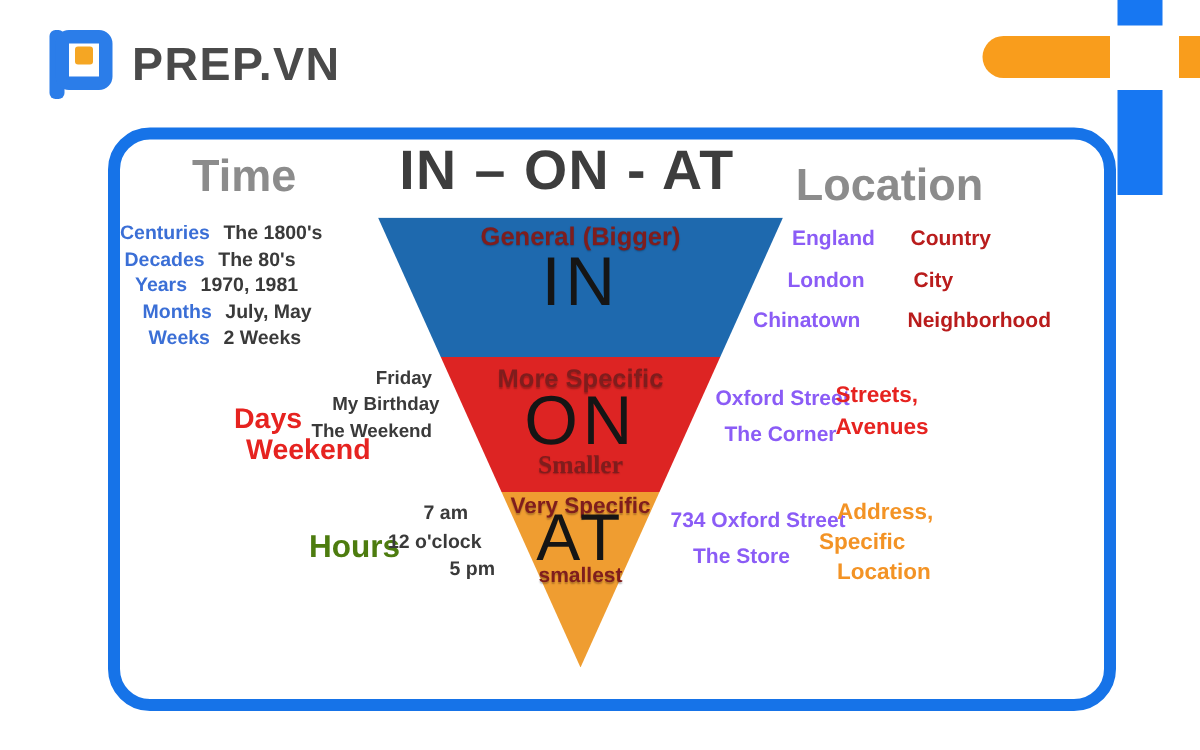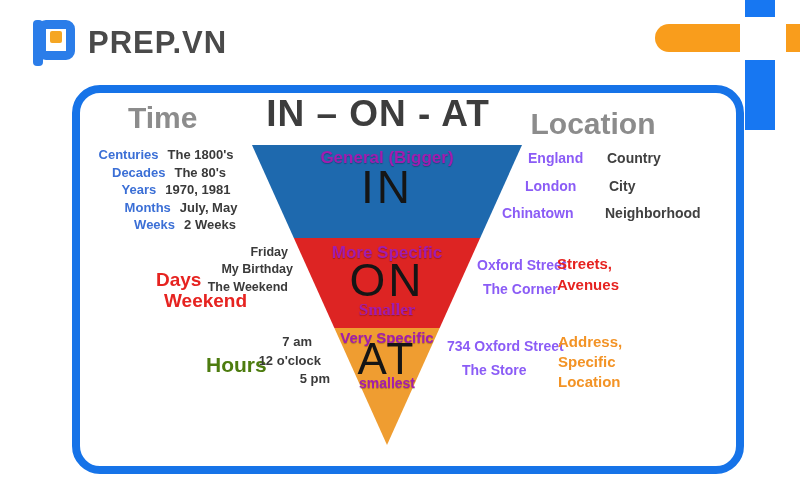--- a/index.html
+++ b/index.html
@@ -32,33 +32,33 @@
     font-size:37px;font-weight:800;color:#3d3d3d;letter-spacing:1px;}
   
   .tri{position:absolute;left:172px;top:52px;width:270px;height:300px;}
   .tri-colors{position:absolute;inset:0;clip-path:polygon(0 0,100% 0,50% 100%);}
   .band{width:100%;}
   .band-in{height:93px;background:#1e69ae;}
   .band-on{height:90px;background:#dd2423;}
   .band-at{height:117px;background:#ef9d31;}
   .tri-text{position:absolute;inset:0;}
   .tri-text span{position:absolute;left:0;width:100%;text-align:center;}
-  .wlabel{color:#a21caf;font-weight:800;font-size:17px;text-shadow:0 1px 1px rgba(0,0,0,.25);}
+  .wlabel{color:#7f1d1d;font-weight:800;font-size:17px;text-shadow:0 1px 1px rgba(0,0,0,.25);}
   .word{color:#151515;font-weight:400;letter-spacing:3px;font-size:46px;line-height:1;}
   .lbl-general{top:3px;}
   .word-in{top:19px;}
   .lbl-more{top:98px;}
   .word-on{top:112px;}
   .lbl-smaller{top:155px;font-family:Liberation Serif, serif;}
   .lbl-very{top:184px;font-size:15px;}
   .word-at{top:192px;font-size:44px;}
   .lbl-smallest{top:230px;font-size:14px;}
   
   .ti-block{position:absolute;left:0;top:53px;width:172px;}
-  .ti-row{display:flex;justify-content:center;gap:9px;line-height:17.6px;font-size:13px;font-weight:700;}
+  .ti-row{display:flex;justify-content:flex-start;gap:9px;line-height:17.6px;font-size:13px;font-weight:700;}
   .ti-row .term{color:#3b6fd6;}
   .ti-row .ex{color:#3a3a3a;}
   .ti-row:nth-child(2){transform:translateX(3px);}
   .ti-row:nth-child(3){transform:translateX(10px);}
   .ti-row:nth-child(4){transform:translateX(15px);}
   .ti-row:nth-child(5){transform:translateX(19px);}
   .red-term{position:absolute;color:#e62320;font-weight:800;font-size:19px;}
   .term-days{left:76px;top:176px;}
   .term-weekend{left:84px;top:197px;}
   .on-ex-block{position:absolute;left:0;top:151px;width:208px;}
@@ -66,21 +66,21 @@
   .on-ex-block div:nth-child(2){transform:translateX(5px);}
   .on-ex-block div:nth-child(3){transform:translateX(0px);}
   .on-ex-block div:nth-child(4){transform:translateX(24px);}
   .term-hours{position:absolute;left:126px;top:260px;color:#4d7c0f;font-weight:800;font-size:21px;}
   .at-ex-block{position:absolute;left:0;top:240px;width:232px;}
   .at-ex-block div{text-align:right;line-height:18.5px;font-size:13px;font-weight:700;color:#3a3a3a;}
   .at-ex-block div:nth-child(2){transform:translateX(9px);}
   .at-ex-block div:nth-child(3){transform:translateX(18px);}
   
   .loc-ex{position:absolute;color:#8b5cf6;font-weight:800;font-size:14px;}
-  .loc-cat{position:absolute;color:#404040;font-weight:800;font-size:14px;}
+  .loc-cat{position:absolute;color:#b91c1c;font-weight:800;font-size:14px;}
   .loc-cat-red{position:absolute;color:#e62320;font-weight:800;font-size:15px;}
   .loc-cat-orange{position:absolute;color:#f39325;font-weight:800;font-size:15px;}
 </style>
 </head>
 <body>
 
 <div class="logo">
   <div class="logo-icon">
     <div class="logo-stem"></div>
     <div class="logo-loop"></div>
@@ -163,16 +163,16 @@
   <span class="loc-cat" style="left:525px;top:112px;">Neighborhood</span>
 
   <span class="loc-ex" style="left:397px;top:164px;">Oxford Street</span>
   <span class="loc-ex" style="left:403px;top:188px;">The Corner</span>
   <span class="loc-cat-red" style="left:477px;top:162px;">Streets,</span>
   <span class="loc-cat-red" style="left:477px;top:183px;">Avenues</span>
 
   <span class="loc-ex" style="left:367px;top:245px;">734 Oxford Street</span>
   <span class="loc-ex" style="left:382px;top:269px;">The Store</span>
   <span class="loc-cat-orange" style="left:478px;top:240px;">Address,</span>
-  <span class="loc-cat-orange" style="left:478px;top:260px;">Specific</span>
+  <span class="loc-cat-orange" style="left:466px;top:260px;">Specific</span>
   <span class="loc-cat-orange" style="left:478px;top:280px;">Location</span>
 
 </div>
 
 </body></html>

